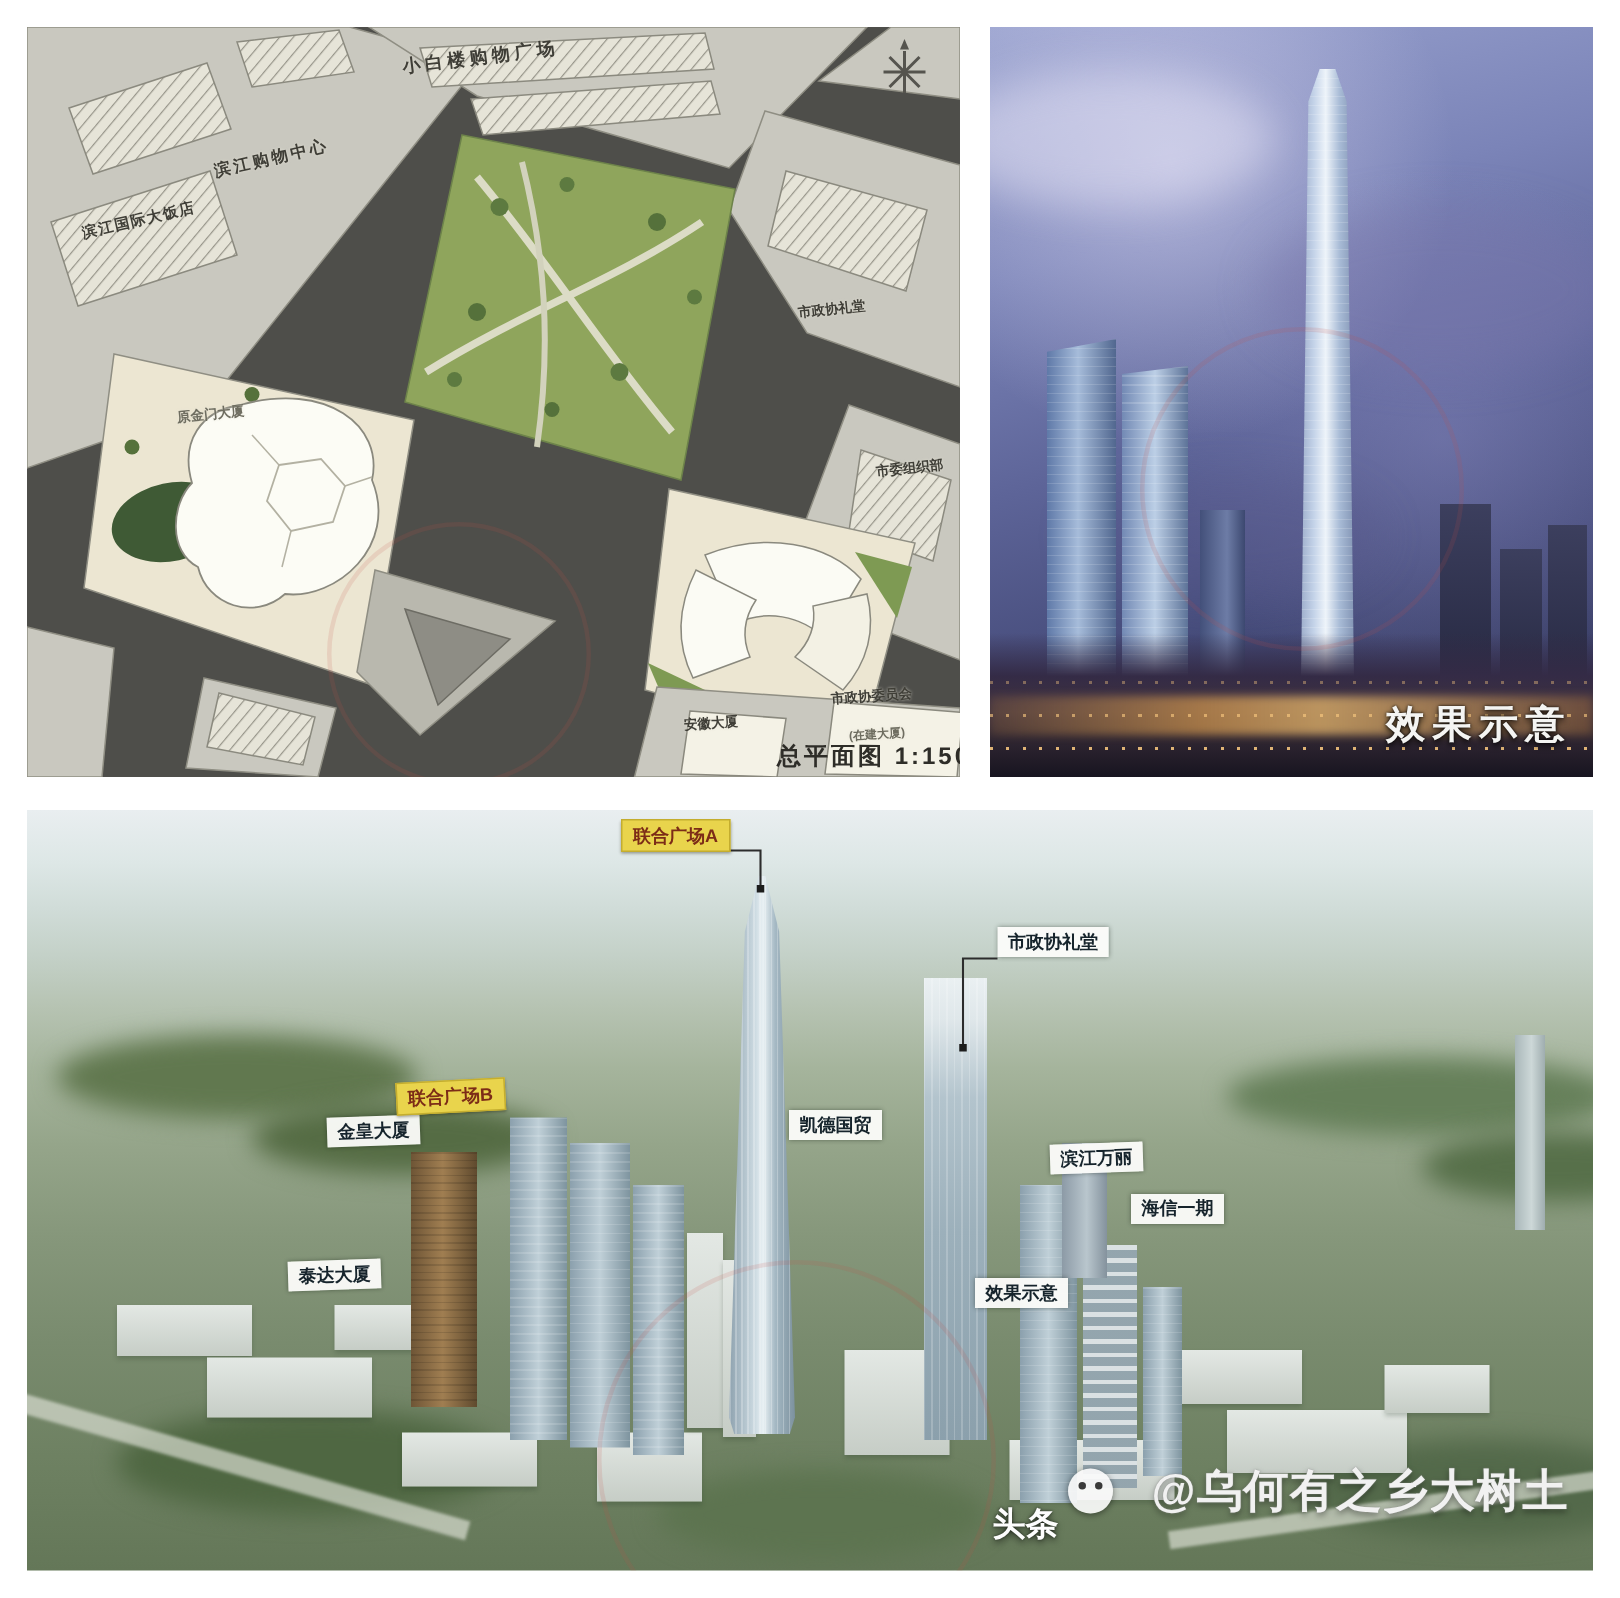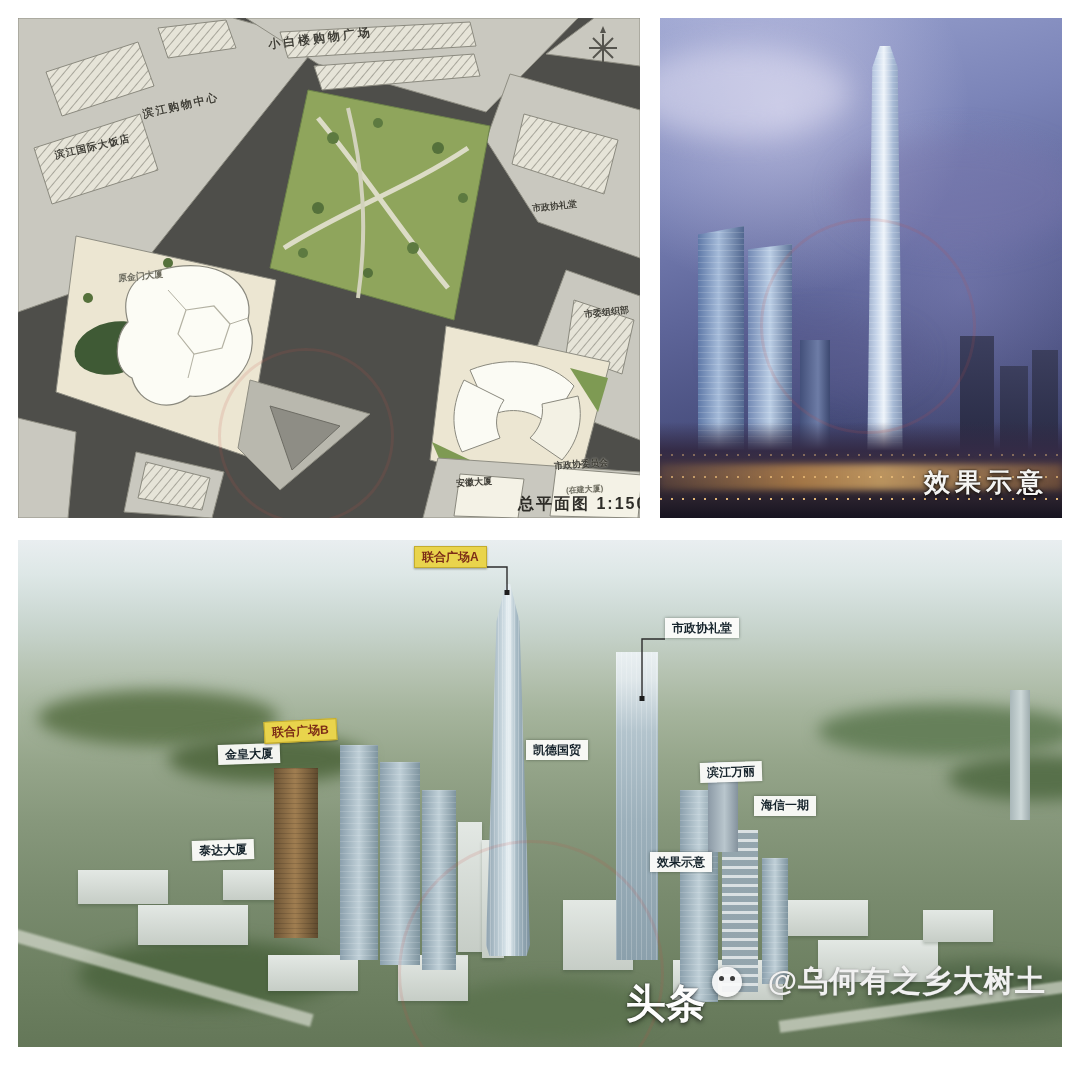--- a/index.html
+++ b/index.html
@@ -73,21 +73,21 @@
       linear-gradient(90deg,#8ba0ad,#c0d0d8 50%,#7e949f);}
   .white-slab{background:linear-gradient(180deg,#e3e8e4,#c6cdc6);box-shadow:0 2px 3px rgba(40,60,40,.25);}
   .lbl{position:absolute;font-size:12px;font-weight:bold;line-height:1;padding:4px 7px;
     white-space:nowrap;z-index:5;}
   .lbl.white{background:rgba(252,252,250,.95);color:#16242c;box-shadow:0 0 3px rgba(20,30,20,.45);}
   .lbl.yellow{background:#e9d44c;color:#7c2c17;border:1px solid #c4ad2e;box-shadow:0 1px 2px rgba(30,30,10,.4);}
   #leaders{position:absolute;left:0;top:0;width:1044px;height:507px;z-index:4;pointer-events:none;}
 
   
   #watermark{position:absolute;right:16px;bottom:16px;display:flex;align-items:center;gap:6px;z-index:8;}
-  #wm-brand{color:#fdfdfd;font-size:40px;font-weight:bold;
+  #wm-brand{color:#fdfdfd;font-size:22px;font-weight:bold;
     text-shadow:0 2px 5px rgba(0,0,0,.55),0 0 2px rgba(0,0,0,.6);margin-top:44px;}
   #wm-face{width:30px;height:30px;border-radius:50%;background:rgba(250,250,250,.92);
     position:relative;box-shadow:0 1px 4px rgba(0,0,0,.45);}
   #wm-face::before,#wm-face::after{content:"";position:absolute;top:9px;width:5px;height:5px;
     border-radius:50%;background:#3a3a3a;}
   #wm-face::before{left:7px;} #wm-face::after{right:7px;}
   #wm-handle{color:rgba(255,255,255,.88);font-size:30px;font-weight:bold;letter-spacing:1px;
     text-shadow:0 0 1px #8d8d8d,0 2px 4px rgba(0,0,0,.4);margin-left:20px;}
 
   .stamp{position:absolute;border:3px solid rgba(200,80,70,.14);border-radius:50%;z-index:3;}

